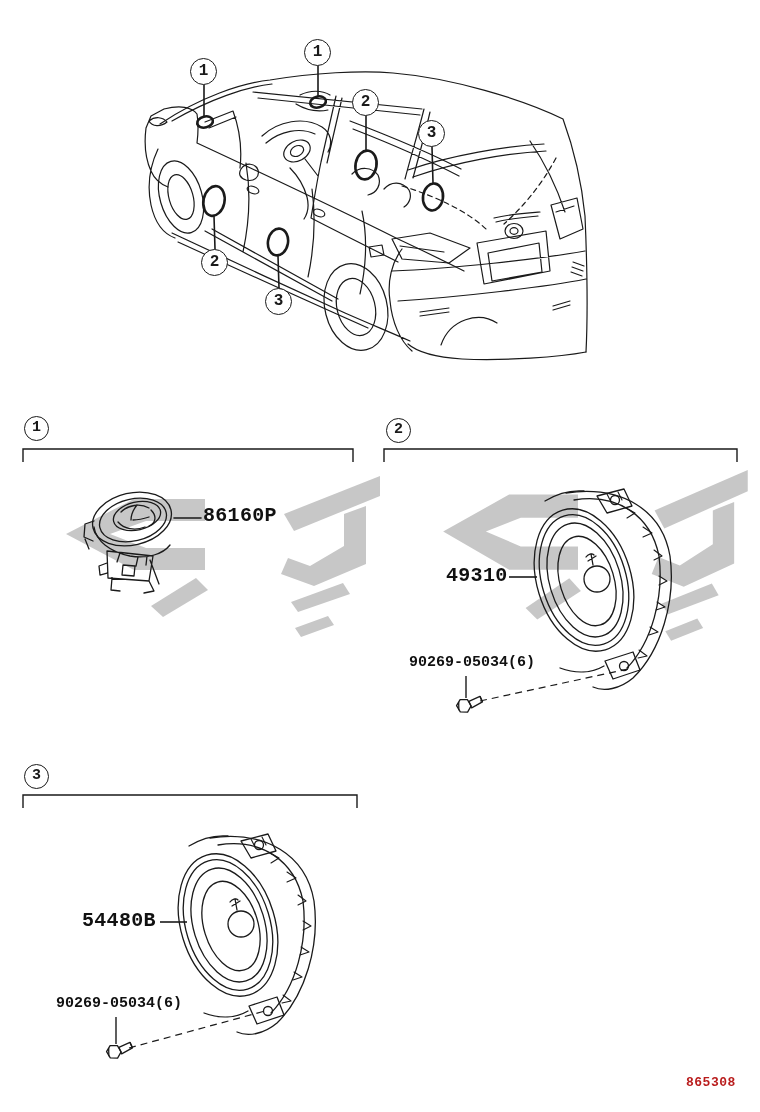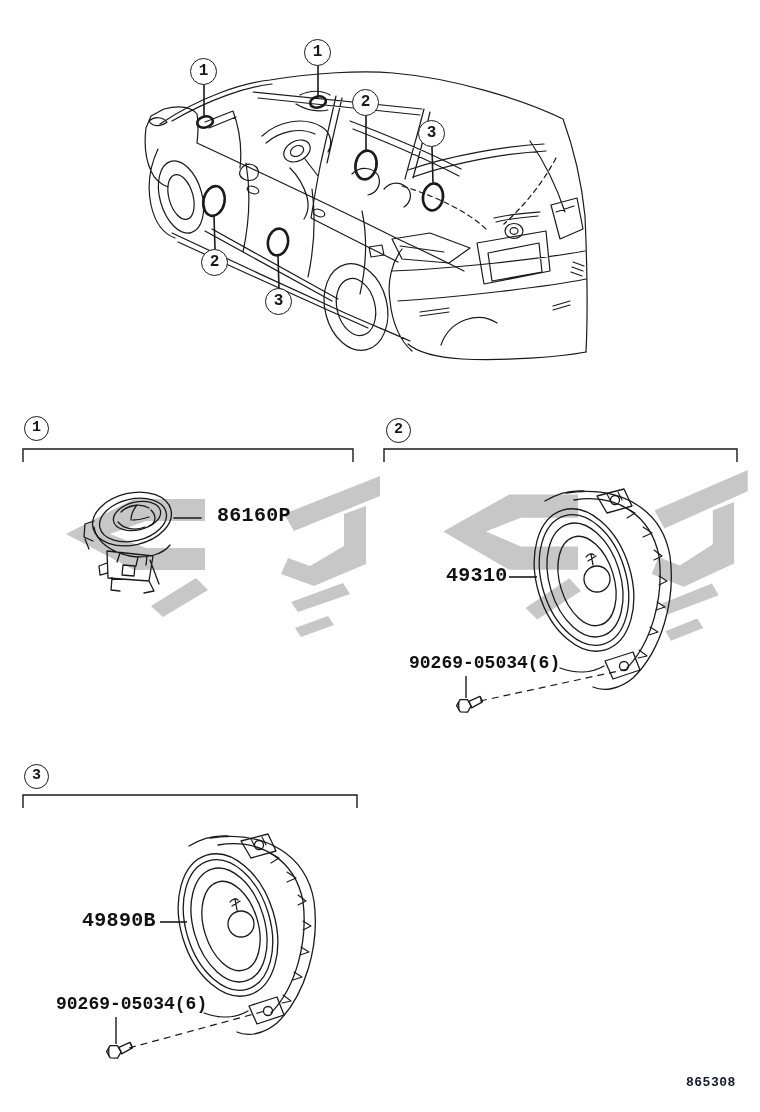--- a/index.html
+++ b/index.html
@@ -16,23 +16,23 @@
   }
   .section-circle{
     position:absolute;width:25px;height:25px;border:1.4px solid #1a1a1a;
     border-radius:50%;background:#fff;box-sizing:border-box;
     text-align:center;line-height:22px;font-size:15px;font-weight:bold;color:#1a1a1a;
   }
   .part-label{
     position:absolute;color:#111;font-weight:bold;white-space:nowrap;
     font-size:20px;line-height:20px;letter-spacing:0.3px;
   }
-  .part-label.small{font-size:18px;line-height:18px;letter-spacing:0;}
+  .part-label.small{font-size:15px;line-height:18px;letter-spacing:0;}
   .diagram-number{
-    position:absolute;color:#0f172a;font-weight:bold;font-size:13px;line-height:14px;letter-spacing:0.5px;
+    position:absolute;color:#b91c1c;font-weight:bold;font-size:13px;line-height:14px;letter-spacing:0.5px;
   }
 </style>
 </head>
 <body>
 
 <svg id="art" width="760" height="1112" viewBox="0 0 760 1112">
   <defs>
 
     <g id="wm">
       <path d="M167,25 L96,25 L28,60 L96,96 L167,96 L167,74 L108,74 L72,60 L108,47 L167,47 Z"></path>
@@ -207,19 +207,19 @@
 <div class="callout" style="left:304px;top:39px">1</div>
 <div class="callout" style="left:352px;top:89px">2</div>
 <div class="callout" style="left:418px;top:120px">3</div>
 <div class="callout" style="left:201px;top:249px">2</div>
 <div class="callout" style="left:265px;top:288px">3</div>
 
 <div class="section-circle" style="left:24px;top:416px">1</div>
 <div class="section-circle" style="left:386px;top:418px">2</div>
 <div class="section-circle" style="left:24px;top:764px">3</div>
 
-<div class="part-label" style="left:217px;top:506px">86160P</div>
+<div class="part-label" style="left:203px;top:506px">86160P</div>
 <div class="part-label" style="left:446px;top:566px">49310</div>
 <div class="part-label small" style="left:409px;top:654px">90269-05034(6)</div>
-<div class="part-label" style="left:82px;top:911px">49890B</div>
+<div class="part-label" style="left:82px;top:911px">54480B</div>
 <div class="part-label small" style="left:56px;top:995px">90269-05034(6)</div>
 
 <div class="diagram-number" style="left:686px;top:1076px">865308</div>
 
 </body></html>

